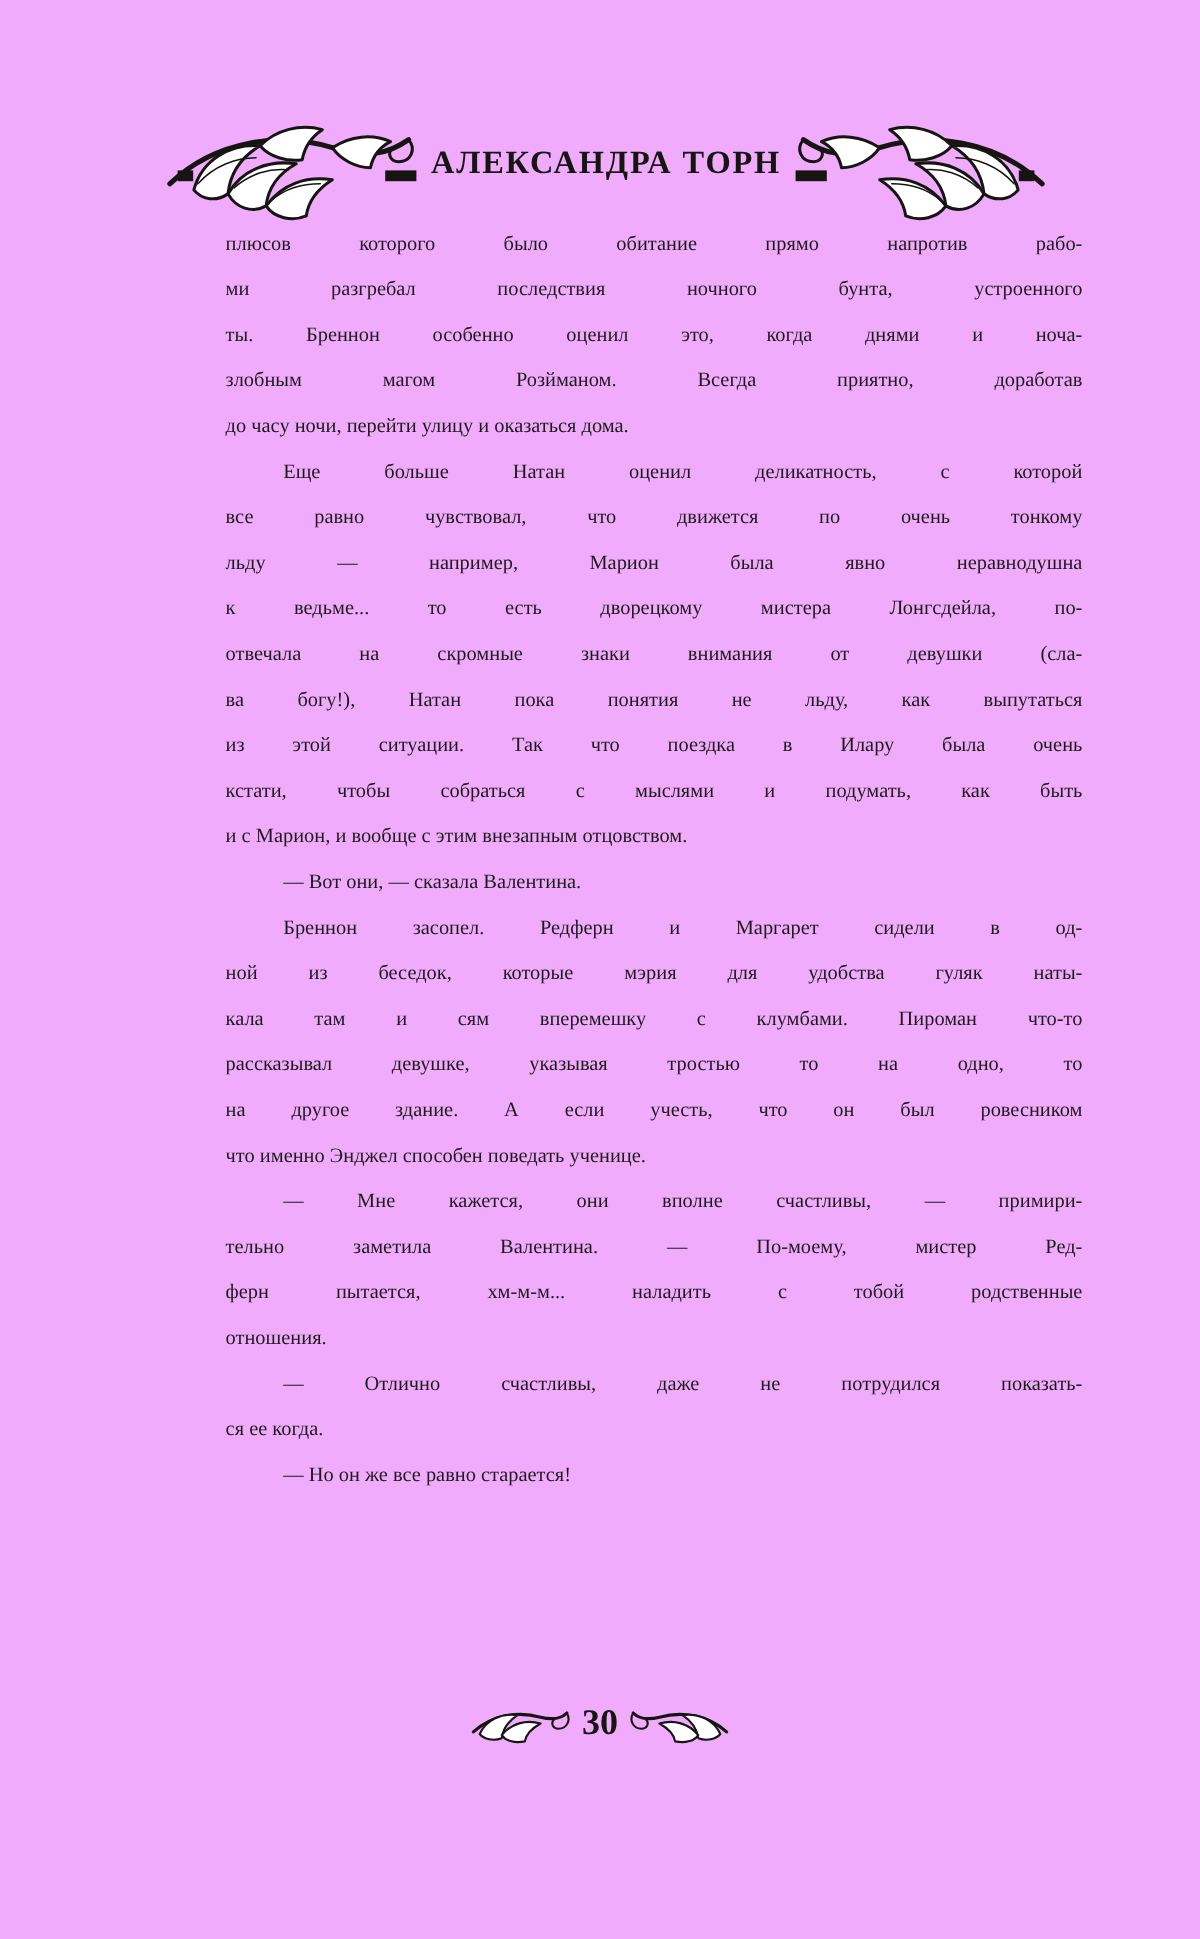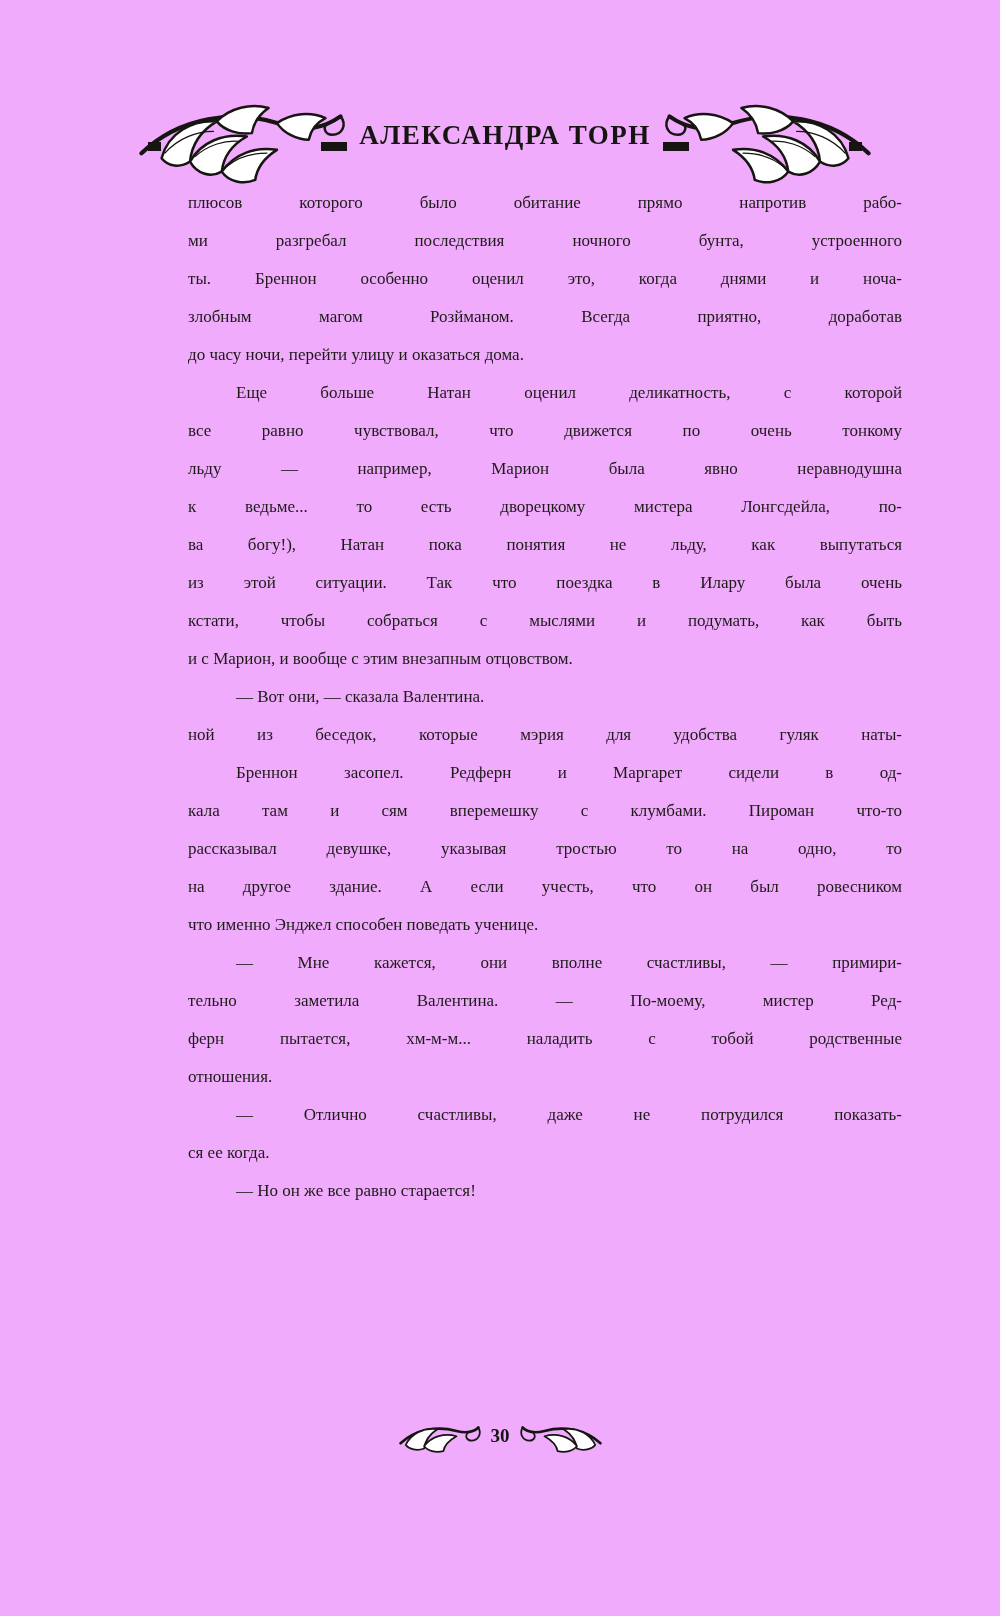--- a/index.html
+++ b/index.html
@@ -85,21 +85,21 @@
     top: 1408px;
     height: 60px;
     display: flex;
     align-items: center;
     justify-content: center;
     gap: 10px;
   }
   .sprig { width: 84px; height: 34px; }
   .sprig.mirror { transform: scaleX(-1); }
   .page-number {
-    font-size: 19px;
+    font-size: 30px;
     font-weight: bold;
     color: #171512;
     transform: translateY(-2px);
   }
 </style>
 </head>
 <body>
 
 <div class="page">
 
@@ -144,27 +144,28 @@
   <div class="text-block">
       <div class="line">плюсов которого было обитание прямо напротив рабо-</div>
       <div class="line">ми разгребал последствия ночного бунта, устроенного</div>
       <div class="line">ты. Бреннон особенно оценил это, когда днями и ноча-</div>
       <div class="line">злобным магом Розйманом. Всегда приятно, доработав</div>
       <div class="line last">до часу ночи, перейти улицу и оказаться дома.</div>
       <div class="line indent">Еще больше Натан оценил деликатность, с которой</div>
       <div class="line">все равно чувствовал, что движется по очень тонкому</div>
       <div class="line">льду — например, Марион была явно неравнодушна</div>
       <div class="line">к ведьме... то есть дворецкому мистера Лонгсдейла, по-</div>
+      <div class="line">отвечала на скромные знаки внимания от девушки (сла-</div>
       <div class="line">ва богу!), Натан пока понятия не льду, как выпутаться</div>
       <div class="line">из этой ситуации. Так что поездка в Илару была очень</div>
       <div class="line">кстати, чтобы собраться с мыслями и подумать, как быть</div>
       <div class="line last">и с Марион, и вообще с этим внезапным отцовством.</div>
       <div class="line last indent">— Вот они, — сказала Валентина.</div>
+      <div class="line indent">Бреннон засопел. Редферн и Маргарет сидели в од-</div>
       <div class="line">ной из беседок, которые мэрия для удобства гуляк наты-</div>
-      <div class="line indent">Бреннон засопел. Редферн и Маргарет сидели в од-</div>
       <div class="line">кала там и сям вперемешку с клумбами. Пироман что-то</div>
       <div class="line">рассказывал девушке, указывая тростью то на одно, то</div>
       <div class="line">на другое здание. А если учесть, что он был ровесником</div>
       <div class="line last">что именно Энджел способен поведать ученице.</div>
       <div class="line indent">— Мне кажется, они вполне счастливы, — примири-</div>
       <div class="line">тельно заметила Валентина. — По-моему, мистер Ред-</div>
       <div class="line">ферн пытается, хм-м-м... наладить с тобой родственные</div>
       <div class="line last">отношения.</div>
       <div class="line indent">— Отлично счастливы, даже не потрудился показать-</div>
       <div class="line last">ся ее когда.</div>

